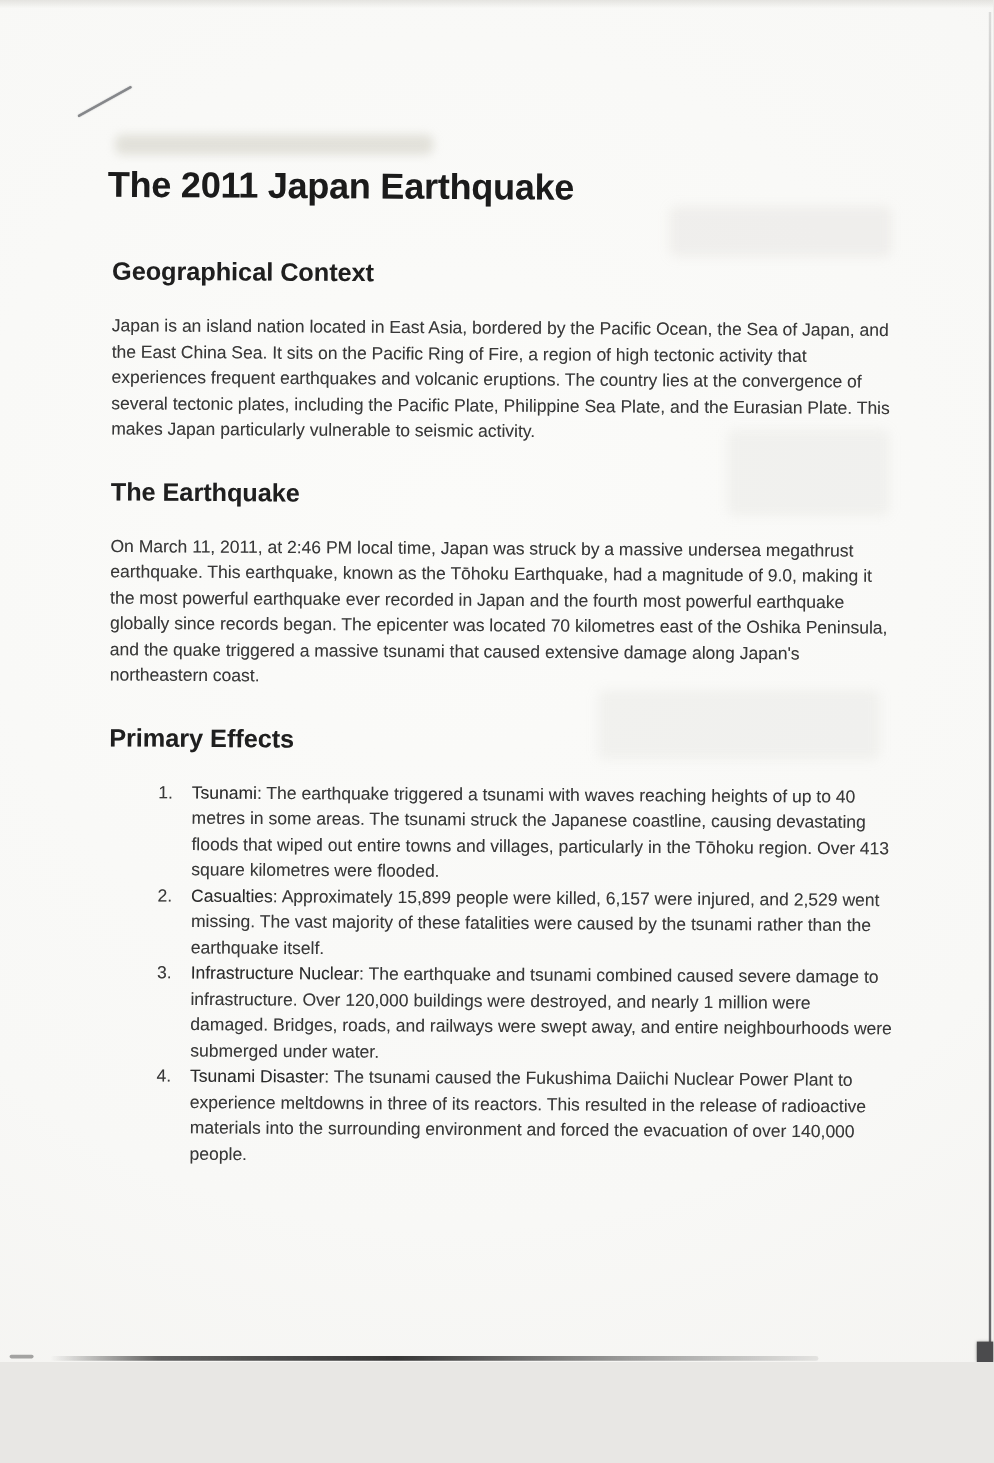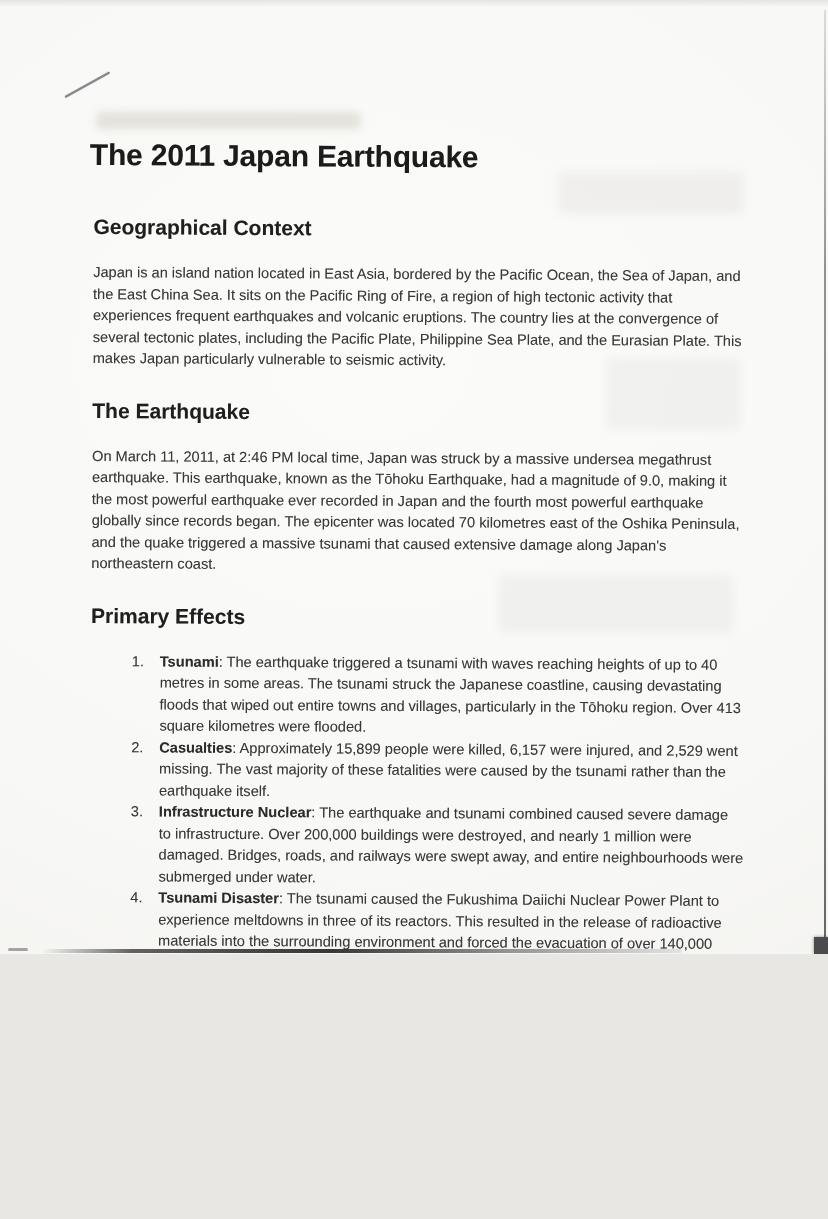--- a/index.html
+++ b/index.html
@@ -2,21 +2,21 @@
 <html><head>
 <meta charset="utf-8">
 <title>Scanned Document</title>
 <style>
   * { box-sizing: border-box; }
   html, body { margin: 0; padding: 0; background: #e8e7e4; }
 
   .scan {
     position: relative;
     width: 828px;
-    height: 954px;
+    height: 1135px;
     margin: 0 auto;
     overflow: hidden;
     background:
       radial-gradient(130% 95% at 45% 38%, #fbfbf9 0%, #f8f8f6 55%, #f1f0ed 100%);
     font-family: "Liberation Sans", "DejaVu Sans", sans-serif;
   }
 
   
   .edge-top {
     position: absolute; left: 0; right: 0; top: 0; height: 7px;
@@ -84,21 +84,21 @@
     margin: 20px 0 0 4px; padding: 0 0 0 41px;
     list-style: none;
     font-size: 14.6px; line-height: 21.5px; color: #383838;
   }
   .effect-item { display: flex; align-items: flex-start; }
   .li-num {
     flex: 0 0 16px; margin-right: 12px; text-align: left;
     white-space: nowrap;
   }
   .li-body { flex: 1 1 auto; }
-  .li-term { font-weight: 700; color: #2b2b2b; margin-top: 44px; }
+  .li-term { font-weight: 400; color: #2b2b2b; margin-top: 44px; }
 </style>
 </head>
 <body>
 
 <div class="scan">
 
   <div class="edge-top"></div>
   <div class="smudge smudge-1"></div>
   <div class="smudge smudge-2"></div>
   <div class="smudge smudge-3"></div>
@@ -130,21 +130,21 @@
         <li class="effect-item">
           <span class="li-num">1.</span>
           <span class="li-body"><b class="li-term">Tsunami</b><span>: The earthquake triggered a tsunami with waves reaching heights of up to 40 metres in some areas. The tsunami struck the Japanese coastline, causing devastating floods that wiped out entire towns and villages, particularly in the Tōhoku region. Over 413 square kilometres were flooded.</span></span>
         </li>
         <li class="effect-item">
           <span class="li-num">2.</span>
           <span class="li-body"><b class="li-term">Casualties</b><span>: Approximately 15,899 people were killed, 6,157 were injured, and 2,529 went missing. The vast majority of these fatalities were caused by the tsunami rather than the earthquake itself.</span></span>
         </li>
         <li class="effect-item">
           <span class="li-num">3.</span>
-          <span class="li-body"><b class="li-term">Infrastructure Nuclear</b><span>: The earthquake and tsunami combined caused severe damage to infrastructure. Over 200,000 buildings were destroyed, and nearly 1 million were damaged. Bridges, roads, and railways were swept away, and entire neighbourhoods were submerged under water.</span></span>
+          <span class="li-body"><b class="li-term">Infrastructure Nuclear</b><span>: The earthquake and tsunami combined caused severe damage to infrastructure. Over 120,000 buildings were destroyed, and nearly 1 million were damaged. Bridges, roads, and railways were swept away, and entire neighbourhoods were submerged under water.</span></span>
         </li>
         <li class="effect-item">
           <span class="li-num">4.</span>
           <span class="li-body"><b class="li-term">Tsunami Disaster</b><span>: The tsunami caused the Fukushima Daiichi Nuclear Power Plant to experience meltdowns in three of its reactors. This resulted in the release of radioactive materials into the surrounding environment and forced the evacuation of over 140,000 people.</span></span>
         </li>
       </ol>
     </section>
 
   </div>
 </div>

